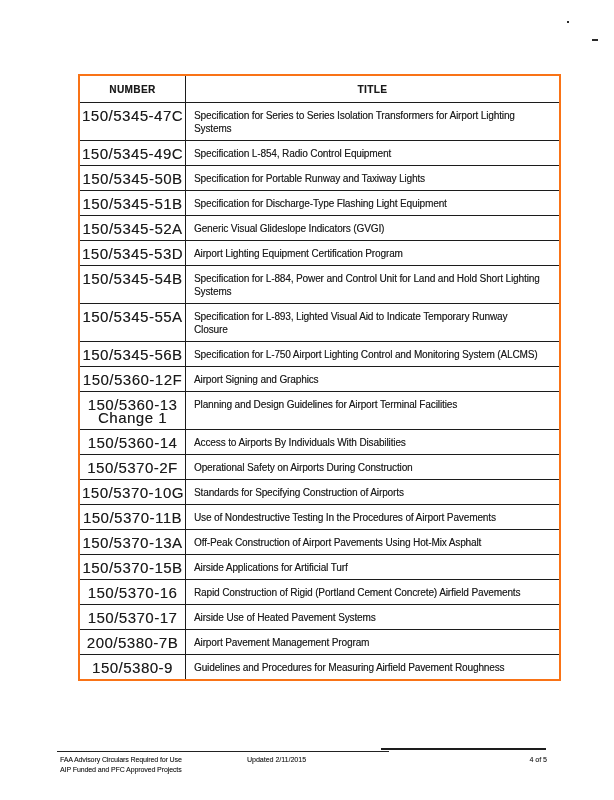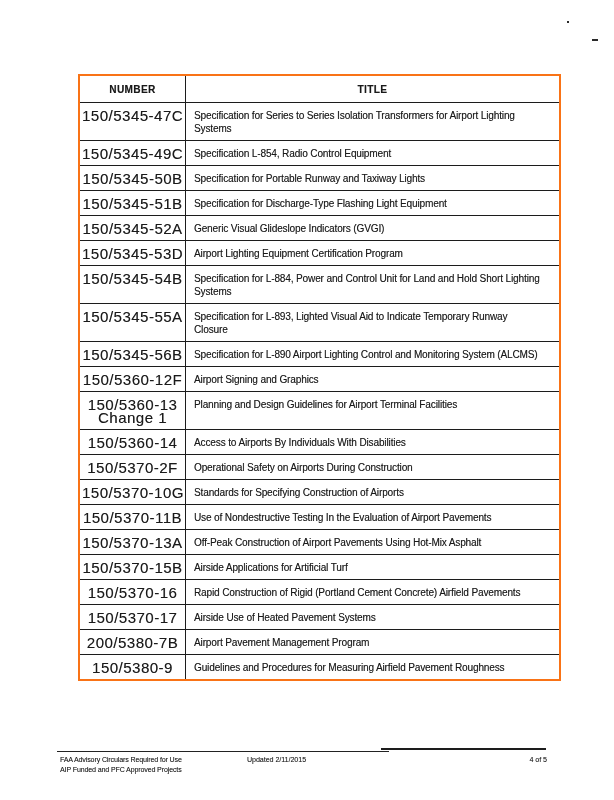--- a/index.html
+++ b/index.html
@@ -173,21 +173,21 @@
             <td class="col-title">
               <div class="cell-line">Specification for L-893, Lighted Visual Aid to Indicate Temporary Runway</div>
               <div class="cell-line">Closure</div>
             </td>
           </tr>
           <tr>
             <td class="col-num">
               <div class="cell-line">150/5345-56B</div>
             </td>
             <td class="col-title">
-              <div class="cell-line">Specification for L-890 Airport Lighting Control and Monitoring System (ALCMS)</div>
+              <div class="cell-line">Specification for L-750 Airport Lighting Control and Monitoring System (ALCMS)</div>
             </td>
           </tr>
           <tr>
             <td class="col-num">
               <div class="cell-line">150/5360-12F</div>
             </td>
             <td class="col-title">
               <div class="cell-line">Airport Signing and Graphics</div>
             </td>
           </tr>
@@ -222,21 +222,21 @@
             </td>
             <td class="col-title">
               <div class="cell-line">Standards for Specifying Construction of Airports</div>
             </td>
           </tr>
           <tr>
             <td class="col-num">
               <div class="cell-line">150/5370-11B</div>
             </td>
             <td class="col-title">
-              <div class="cell-line">Use of Nondestructive Testing In the Evaluation of Airport Pavements</div>
+              <div class="cell-line">Use of Nondestructive Testing In the Procedures of Airport Pavements</div>
             </td>
           </tr>
           <tr>
             <td class="col-num">
               <div class="cell-line">150/5370-13A</div>
             </td>
             <td class="col-title">
               <div class="cell-line">Off-Peak Construction of Airport Pavements Using Hot-Mix Asphalt</div>
             </td>
           </tr>

